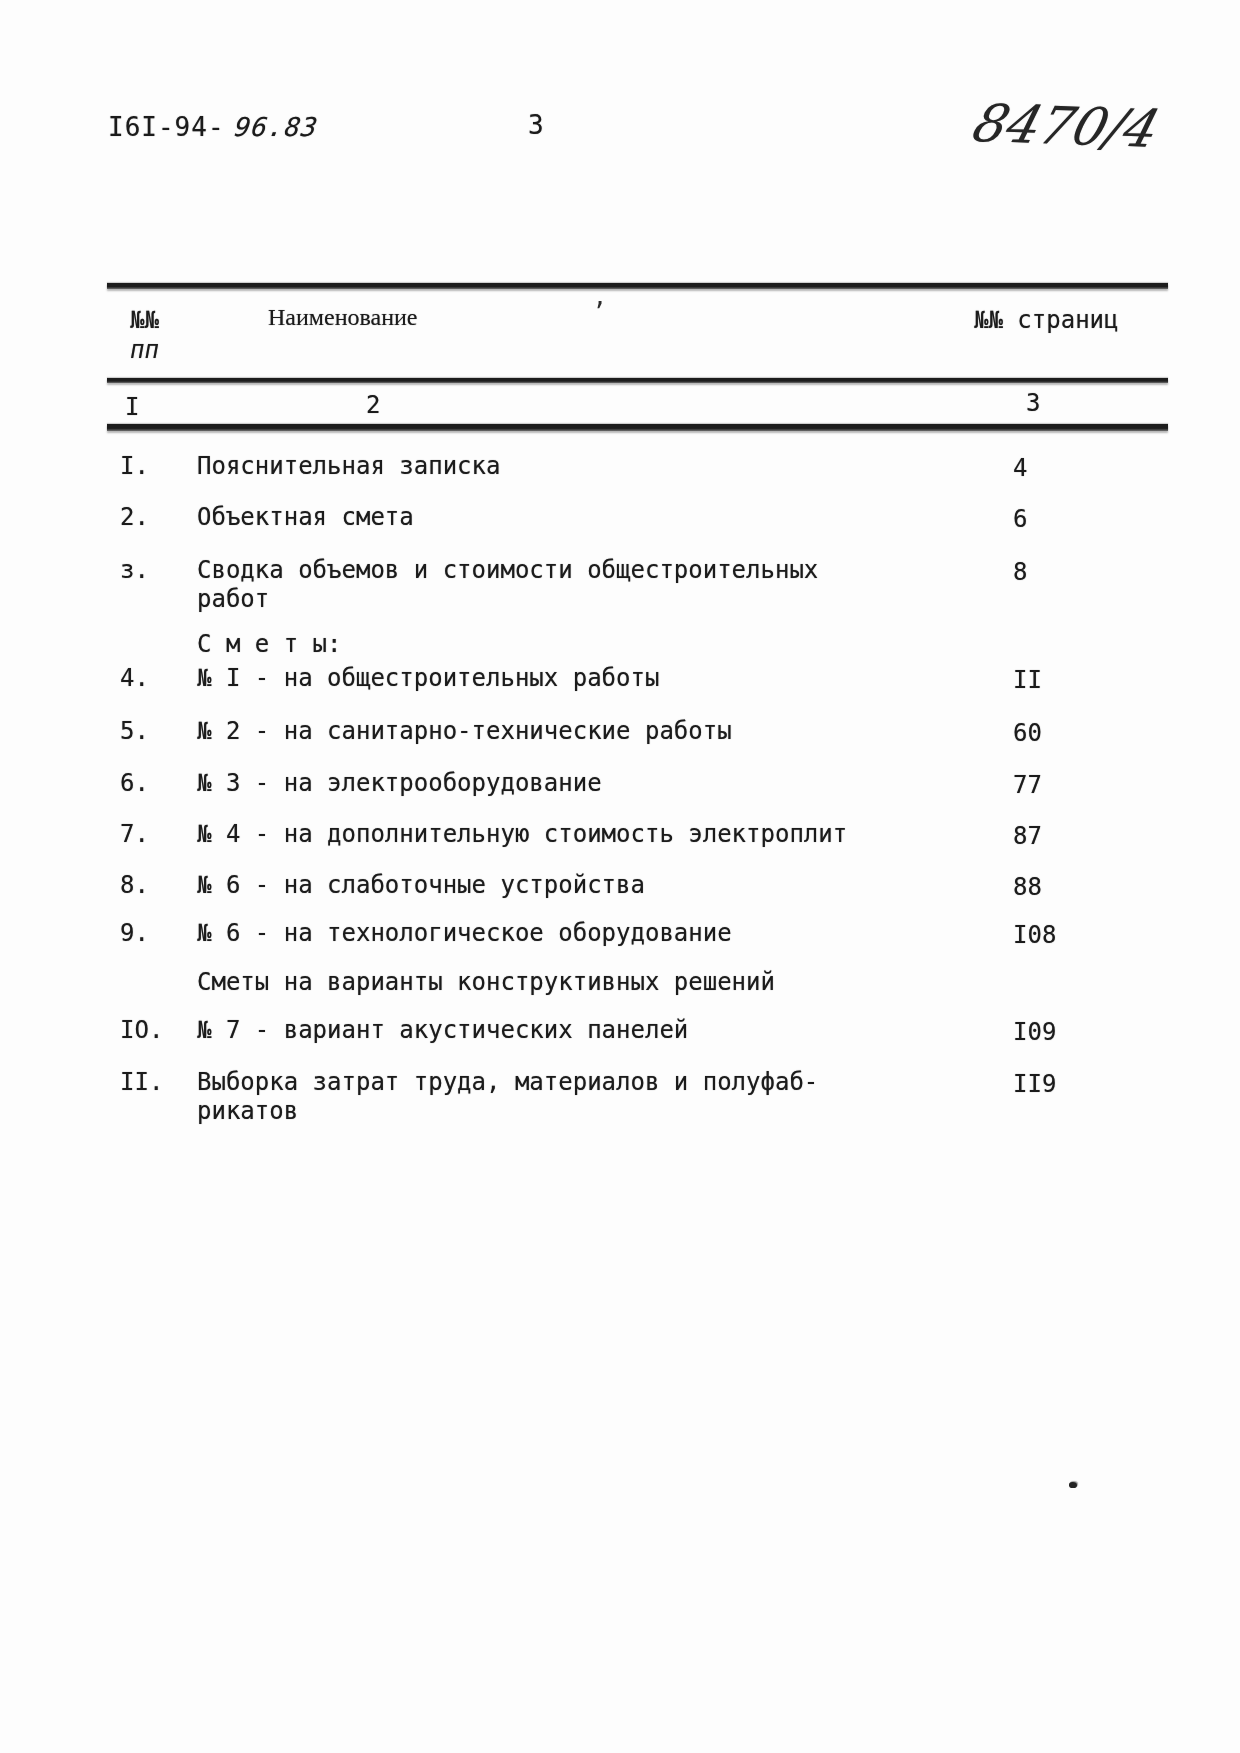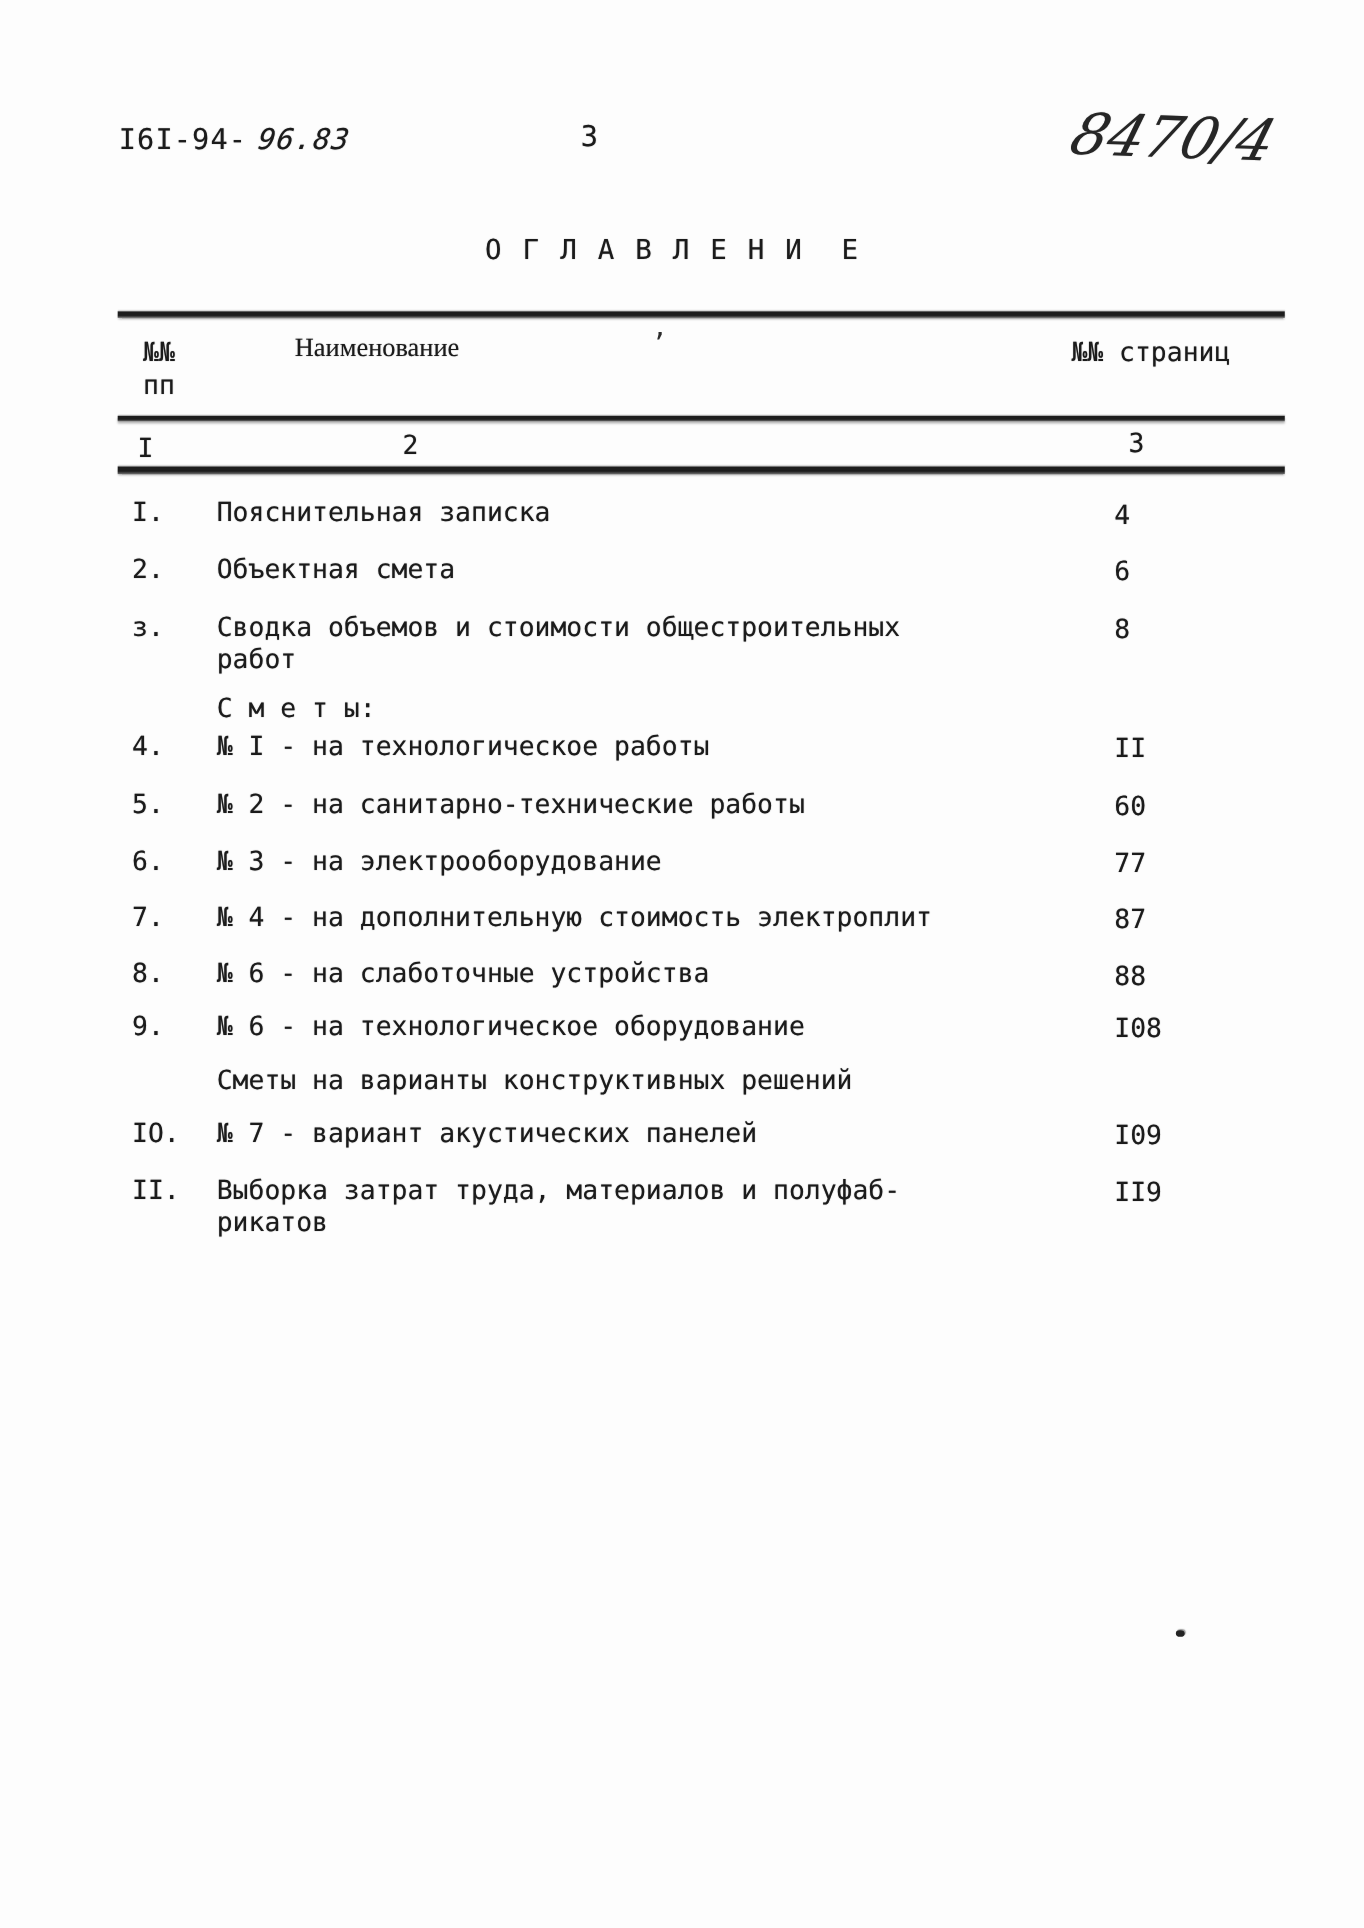--- a/index.html
+++ b/index.html
@@ -54,21 +54,21 @@
     background: linear-gradient(to bottom, #1d1d1d 62%, #6e6e6e 100%);
     box-shadow: 0 2px 2px rgba(0,0,0,.28), 0 -1px 1px rgba(0,0,0,.18);
   }
   #rule-top    { top: 283px; height: 6px; }
   #rule-mid    { top: 378px; height: 5px; }
   #rule-bottom { top: 424px; height: 7px; }
 
   
   .th { font-size: 24px; }
   #col1-h1 { left: 130px; top: 306px; }
-  #col1-h2 { left: 130px; top: 336px; }
+  #col1-h2 { left: 130px; top: 336px; font-style: italic; }
   #col2-h  { left: 268px; top: 304px; font-family: Liberation Serif, serif; }
   #col3-h  { left: 945px; top: 306px; margin-left: 29px; }
   #stray-mark { left: 592px; top: 298px; font-size: 24px; color: #2d2d2d; }
 
   
   .col-index { font-size: 24px; }
   #idx-1 { left: 125px; top: 393px; }
   #idx-2 { left: 366px; top: 391px; }
   #idx-3 { left: 1026px; top: 389px; }
 
@@ -95,21 +95,20 @@
 <body>
 
 <div id="scan-page">
 
   <div id="doc-code" class="abs typed"><span>I6I-94-</span><span class="hand-part">96.83</span></div>
 
   <div id="sheet-number" class="abs typed">3</div>
 
   <div id="stamp-number" class="abs">8470/4</div>
 
-  <div id="toc-title" class="abs typed">О Г Л А В Л Е Н И  Е</div>
 
   <div id="rule-top" class="rule"></div>
   <div id="rule-mid" class="rule"></div>
   <div id="rule-bottom" class="rule"></div>
 
   <div id="col1-h1" class="abs typed th">№№</div>
   <div id="col1-h2" class="abs typed th">пп</div>
   <div id="col2-h" class="abs typed th">Наименование</div>
   <div id="stray-mark" class="abs">’</div>
   <div id="col3-h" class="abs typed th">№№ страниц</div>
@@ -134,21 +133,21 @@
 работ</span>
     <span class="cell-page">8</span>
   </div>
   <div class="toc-row" style="top:630px">
     <span class="cell-num"></span>
     <span class="cell-name">С м е т ы:</span>
     <span class="cell-page"></span>
   </div>
   <div class="toc-row" style="top:664px">
     <span class="cell-num">4.</span>
-    <span class="cell-name">№ I - на технологическое работы</span>
+    <span class="cell-name">№ I - на общестроительных работы</span>
     <span class="cell-page">II</span>
   </div>
   <div class="toc-row" style="top:717px">
     <span class="cell-num">5.</span>
     <span class="cell-name">№ 2 - на санитарно-технические работы</span>
     <span class="cell-page">60</span>
   </div>
   <div class="toc-row" style="top:769px">
     <span class="cell-num">6.</span>
     <span class="cell-name">№ 3 - на электрооборудование</span>

